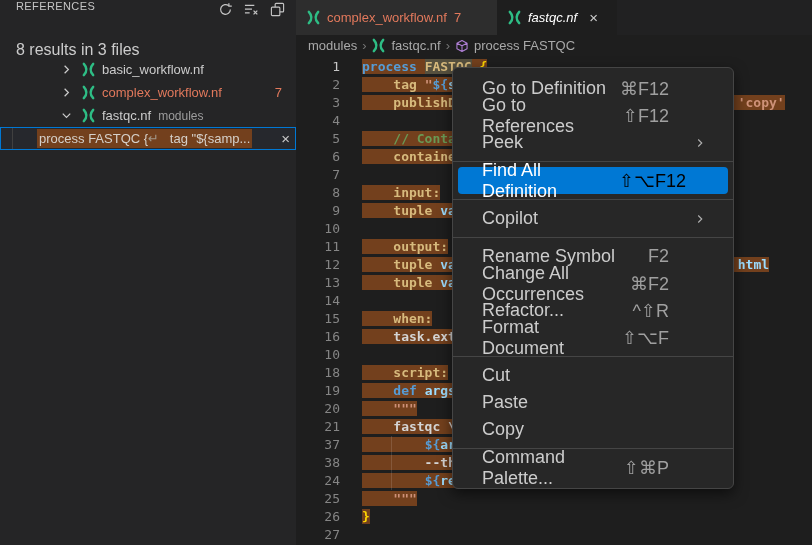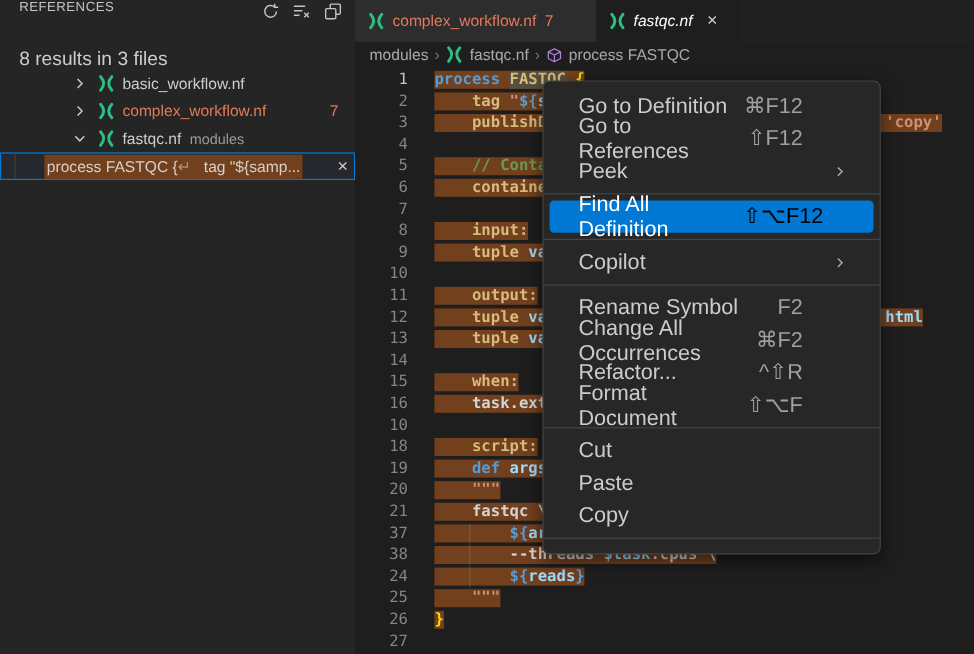--- a/index.html
+++ b/index.html
@@ -284,14 +284,18 @@
       <div class="menu-item">
         <span class="mlabel">Cut</span>
       </div>
       <div class="menu-item">
         <span class="mlabel">Paste</span>
       </div>
       <div class="menu-item">
         <span class="mlabel">Copy</span>
       </div>
       <div class="menu-sep"></div>
+      <div class="menu-item">
+        <span class="mlabel">Command Palette...</span>
+        <span class="msc">⇧⌘P</span>
+      </div>
     </div>
 </div>
 
 </body></html>

